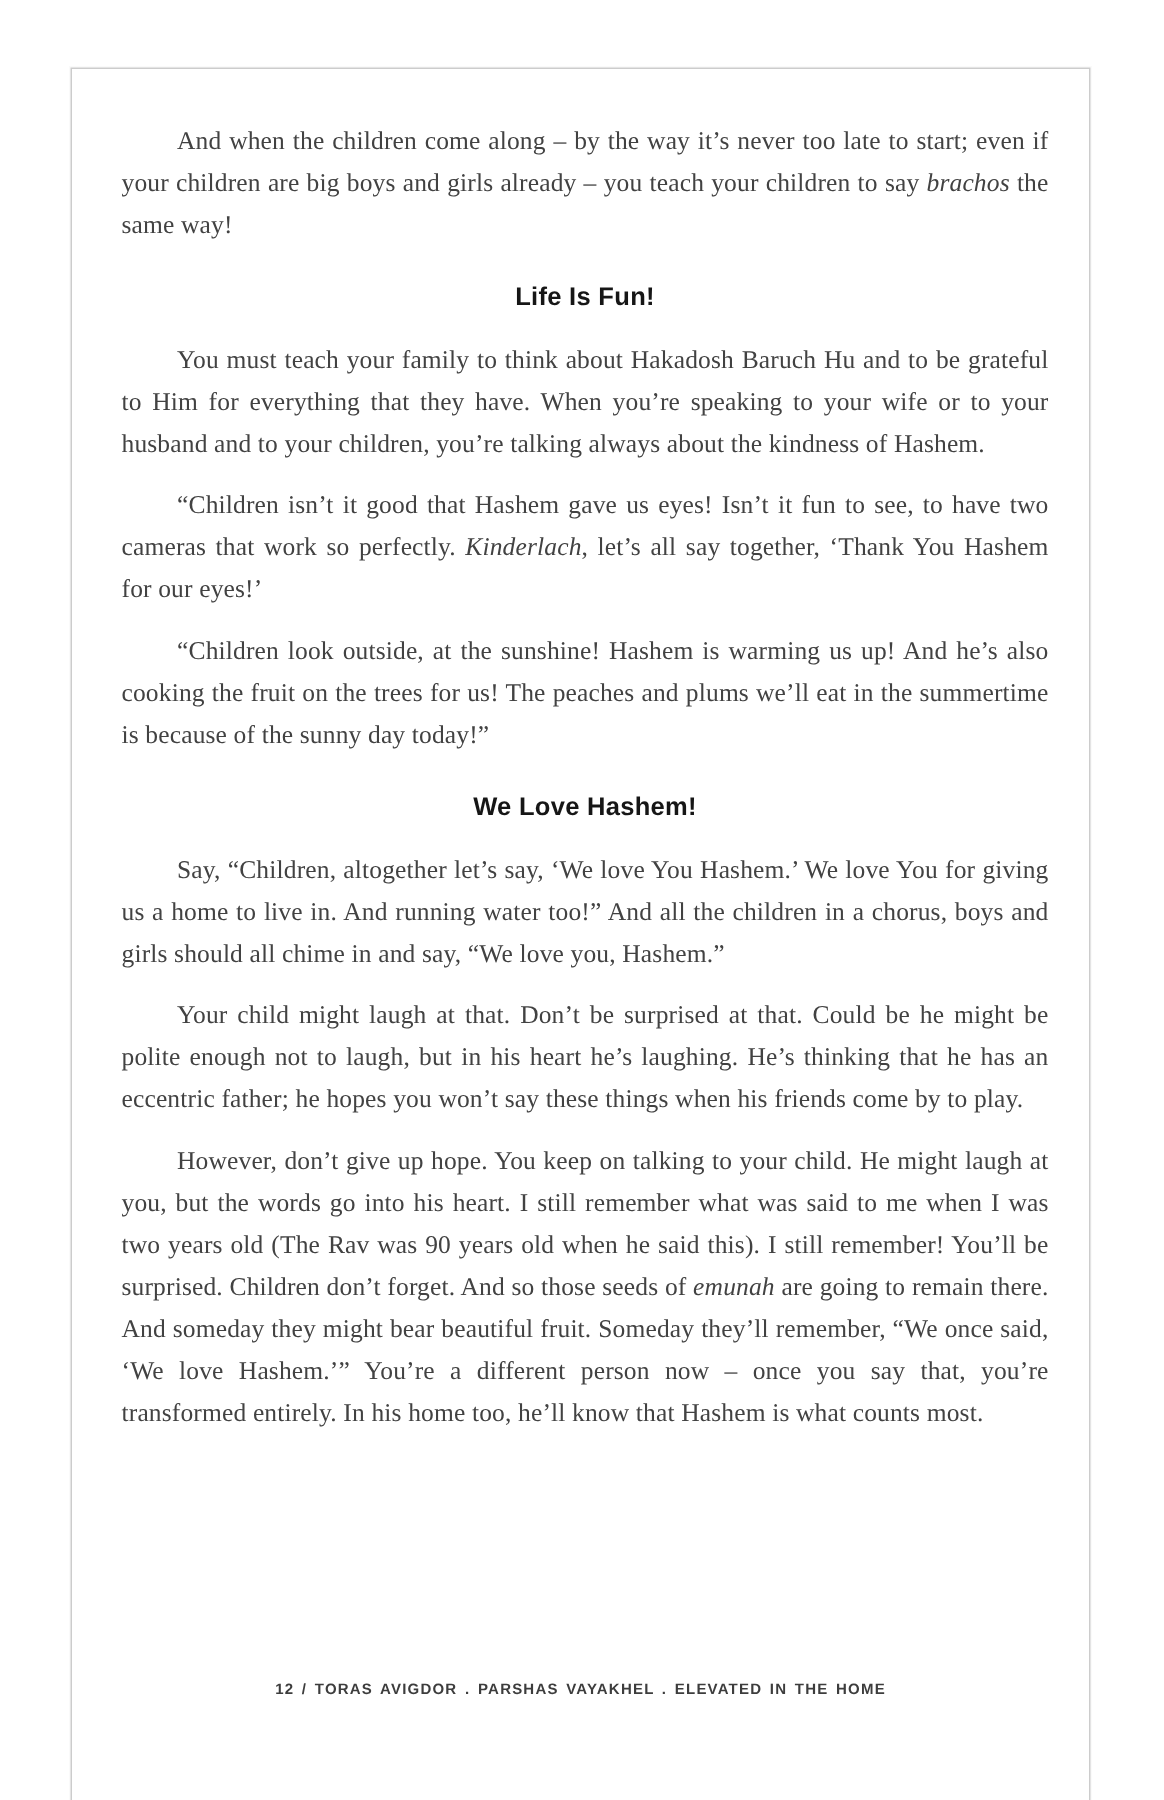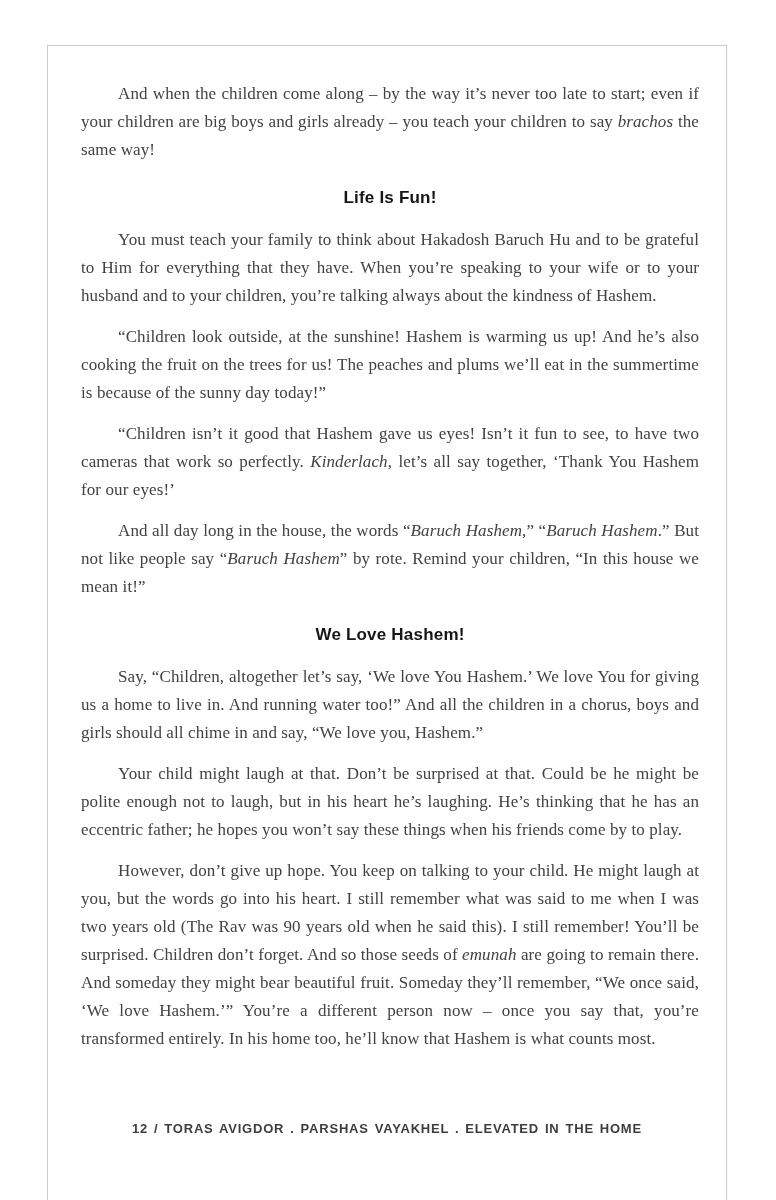--- a/index.html
+++ b/index.html
@@ -51,36 +51,35 @@
     letter-spacing: 0.2px;
   }
   .page-footer {
     position: absolute;
     left: 0;
     right: 0;
     top: 1075px;
     text-align: center;
     font-family: "Liberation Sans", sans-serif;
     font-weight: 700;
-    font-size: 13px;
+    font-size: 10px;
     letter-spacing: 0.8px;
     word-spacing: 1.5px;
     color: #3d3d3d;
   }
 </style>
 </head>
 <body>
 
 <div class="page-card">
   <div class="page-content">
       <p class="para"><span>And when the children come along – by the way it’s never too late to start; even if your children are big boys and girls already – you teach your children to say </span><em>brachos</em><span> the same way!</span></p>
       <h2 class="section-heading">Life Is Fun!</h2>
       <p class="para"><span>You must teach your family to think about Hakadosh Baruch Hu and to be grateful to Him for everything that they have. When you’re speaking to your wife or to your husband and to your children, you’re talking always about the kindness of Hashem.</span></p>
+      <p class="para"><span>“Children isn’t it good that Hashem gave us eyes! Isn’t it fun to see, to have two cameras that work so perfectly. </span><em>Kinderlach</em><span>, let’s all say together, ‘Thank You Hashem for our eyes!’</span></p>
       <p class="para"><span>“Children look outside, at the sunshine! Hashem is warming us up! And he’s also cooking the fruit on the trees for us! The peaches and plums we’ll eat in the summertime is because of the sunny day today!”</span></p>
-      <p class="para"><span>“Children isn’t it good that Hashem gave us eyes! Isn’t it fun to see, to have two cameras that work so perfectly. </span><em>Kinderlach</em><span>, let’s all say together, ‘Thank You Hashem for our eyes!’</span></p>
-      <p class="para"><span>And all day long in the house, the words “</span><em>Baruch Hashem</em><span>,” “</span><em>Baruch Hashem</em><span>.” But not like people say “</span><em>Baruch Hashem</em><span>” by rote. Remind your children, “In this house we mean it!”</span></p>
       <h2 class="section-heading">We Love Hashem!</h2>
       <p class="para"><span>Say, “Children, altogether let’s say, ‘We love You Hashem.’ We love You for giving us a home to live in. And running water too!” And all the children in a chorus, boys and girls should all chime in and say, “We love you, Hashem.”</span></p>
       <p class="para"><span>Your child might laugh at that. Don’t be surprised at that. Could be he might be polite enough not to laugh, but in his heart he’s laughing. He’s thinking that he has an eccentric father; he hopes you won’t say these things when his friends come by to play.</span></p>
       <p class="para"><span>However, don’t give up hope. You keep on talking to your child. He might laugh at you, but the words go into his heart. I still remember what was said to me when I was two years old (The Rav was 90 years old when he said this). I still remember! You’ll be surprised. Children don’t forget. And so those seeds of </span><em>emunah</em><span> are going to remain there. And someday they might bear beautiful fruit. Someday they’ll remember, “We once said, ‘We love Hashem.’” You’re a different person now – once you say that, you’re transformed entirely. In his home too, he’ll know that Hashem is what counts most.</span></p>
     </div>
   <div class="page-footer">12 / TORAS AVIGDOR . PARSHAS VAYAKHEL . ELEVATED IN THE HOME</div>
 </div>
 
 </body></html>

